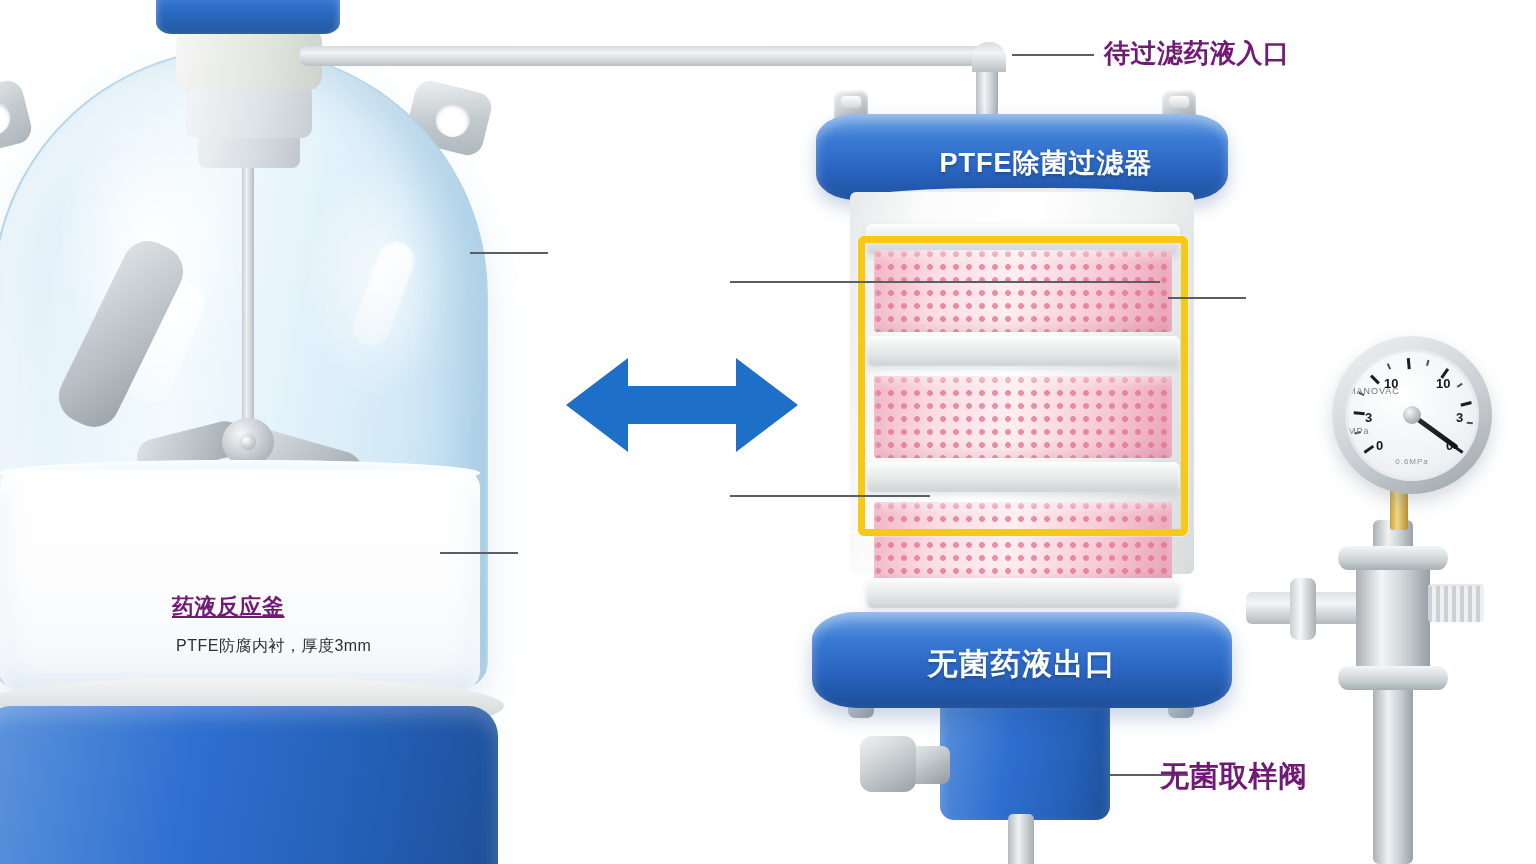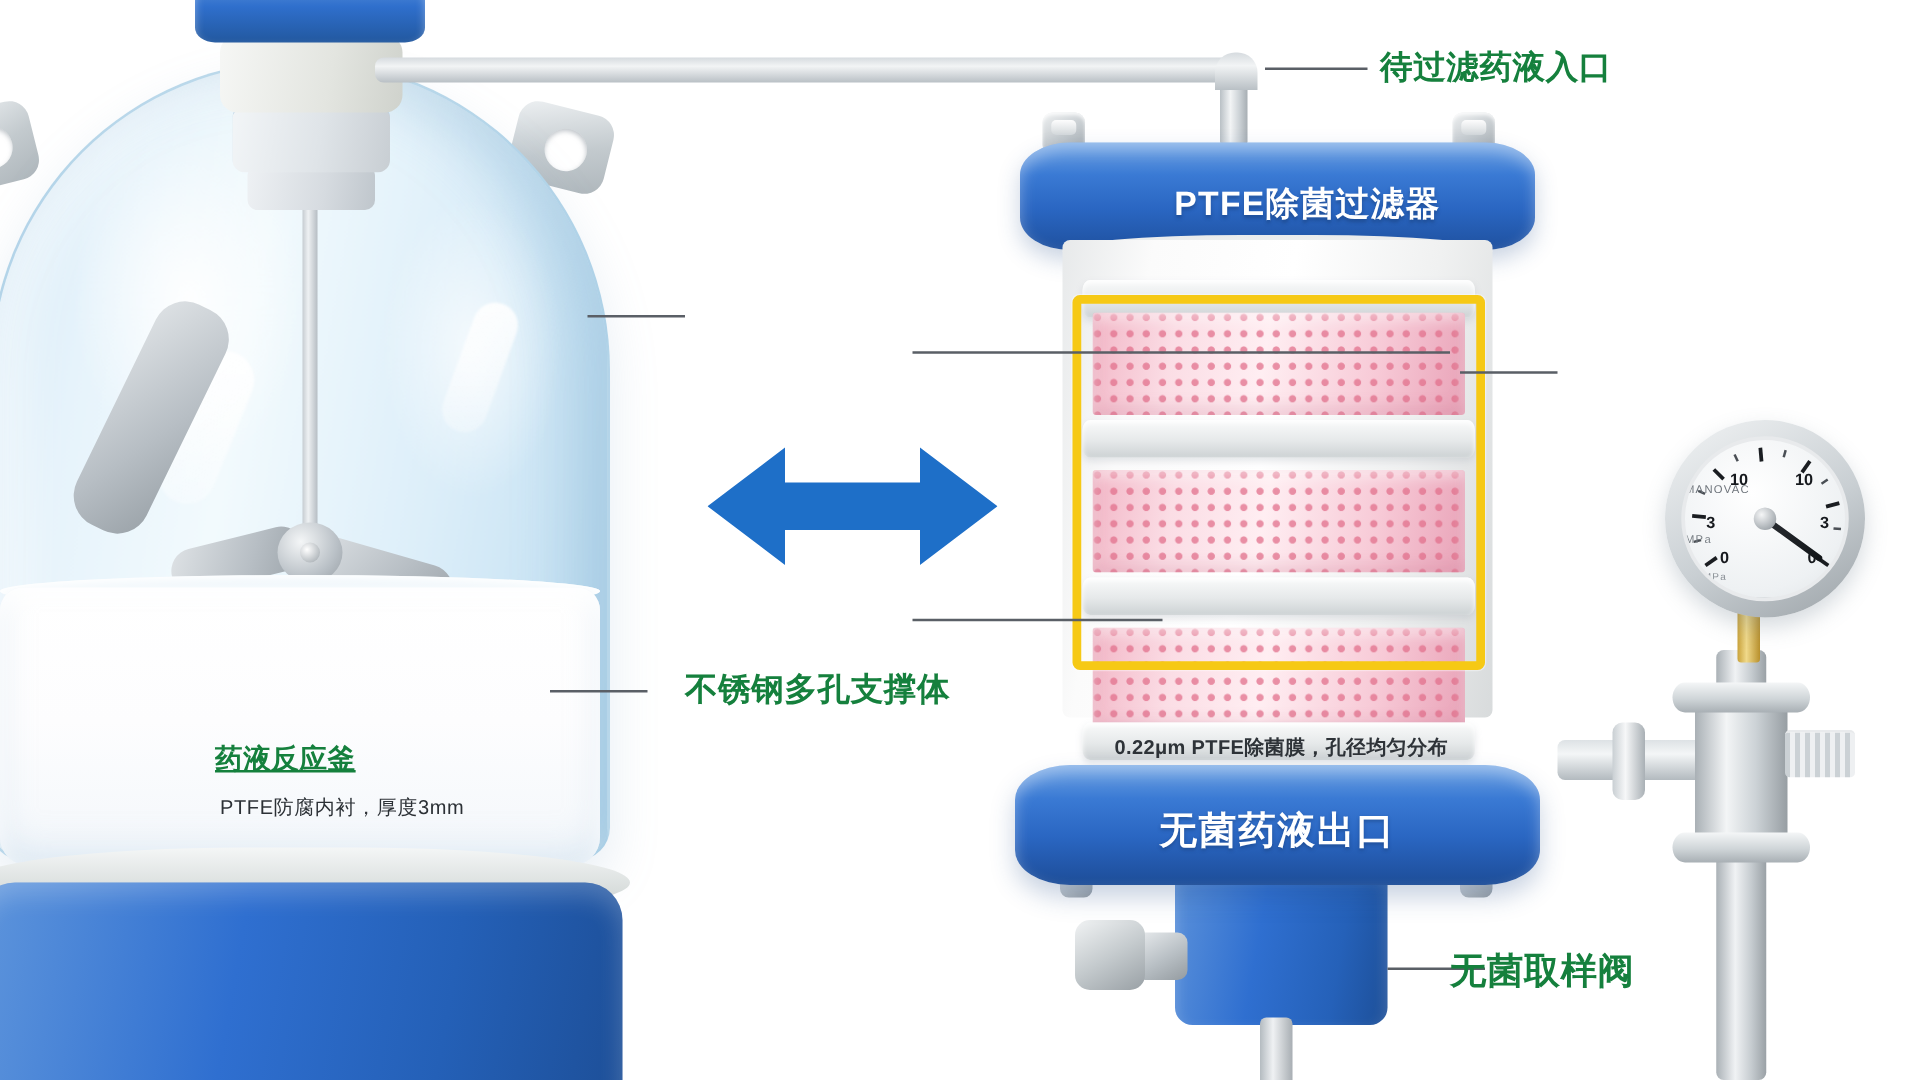--- a/index.html
+++ b/index.html
@@ -5,21 +5,21 @@
   * { box-sizing: border-box; margin: 0; padding: 0; }
   html, body {
     width: 1536px; height: 864px;
     background: #ffffff;
     font-family: "Liberation Sans", "DejaVu Sans", sans-serif;
     overflow: hidden;
   }
   #stage { position: relative; width: 1536px; height: 864px; background: #ffffff; }
   .lbl {
     position: absolute;
-    color: #15803d;
+    color: #701a75;
     font-weight: 700;
     white-space: nowrap;
     letter-spacing: .5px;
   }
   .lbl-sub { font-weight: 500; }
   .leader {
     position: absolute;
     height: 2px;
     background: #5a5f66;
   }
@@ -335,21 +335,21 @@
   }
   .g-brand {
     position: absolute; left: 0; right: 0; top: 34px; text-align: left;
     font-size: 9px; color: #6d737a; letter-spacing: 1px;
   }
   .g-unit {
     position: absolute; left: 0; right: 0; top: 74px; 
     font-size: 9px; color: #7a8086; letter-spacing: 1px;
   }
   .g-foot {
-    position: absolute; left: 0; right: 0; bottom: 12px; text-align: left;
+    position: absolute; left: 0; right: 0; bottom: 12px; text-align: center;
     font-size: 8px; color: #8b9197; letter-spacing: 1px;
   }
   .g-needle {
     position: absolute; left: 50%; top: 50%; width: 5px; height: 56px;
     background: linear-gradient(180deg,#111417,#2a2e33);
     transform-origin: 50% 100%; transform: translate(-50%,-100%) rotate(126deg);
     border-radius: 3px 3px 1px 1px;
   }
   .g-pin {
     position: absolute; left: 50%; top: 50%; width: 18px; height: 18px;
@@ -416,21 +416,20 @@
     <div class="spacer s1"></div>
     <div class="cart c1"></div>
     <div class="spacer s2"></div>
     <div class="cart c2"></div>
     <div class="spacer s3"></div>
     <div class="cart c3"></div>
     <div class="spacer s4"></div>
 
     <div class="f-highlight"></div>
 
-    <div class="f-spec">0.22μm PTFE除菌膜，孔径均匀分布</div>
 
     <div class="f-bolt-b b1"></div>
     <div class="f-bolt-b b2"></div>
 
     <div class="sv-body"></div>
     <div class="sv-nut2"></div>
     <div class="sv-nut"></div>
     <div class="sv-stem"></div>
 
     <div class="f-flange-bot">
@@ -490,17 +489,16 @@
   <div class="leader" style="left:730px;  top:281px; width:430px;"></div>
   <div class="leader" style="left:1168px; top:297px; width:78px;"></div>
   <div class="leader" style="left:730px;  top:495px; width:200px;"></div>
   <div class="leader" style="left:440px;  top:552px; width:78px;"></div>
   <div class="leader" style="left:1110px; top:774px; width:78px;"></div>
 
   <div class="lbl" style="left:1104px; top:36px; font-size:26px;">待过滤药液入口</div>
 
 
 
-  <div class="lbl" style="left:548px; top:534px; font-size:26px;">不锈钢多孔支撑体</div>
 
   <div class="lbl" style="left:1160px; top:757px; font-size:29px;">无菌取样阀</div>
 
 </div>
 
 </body></html>

